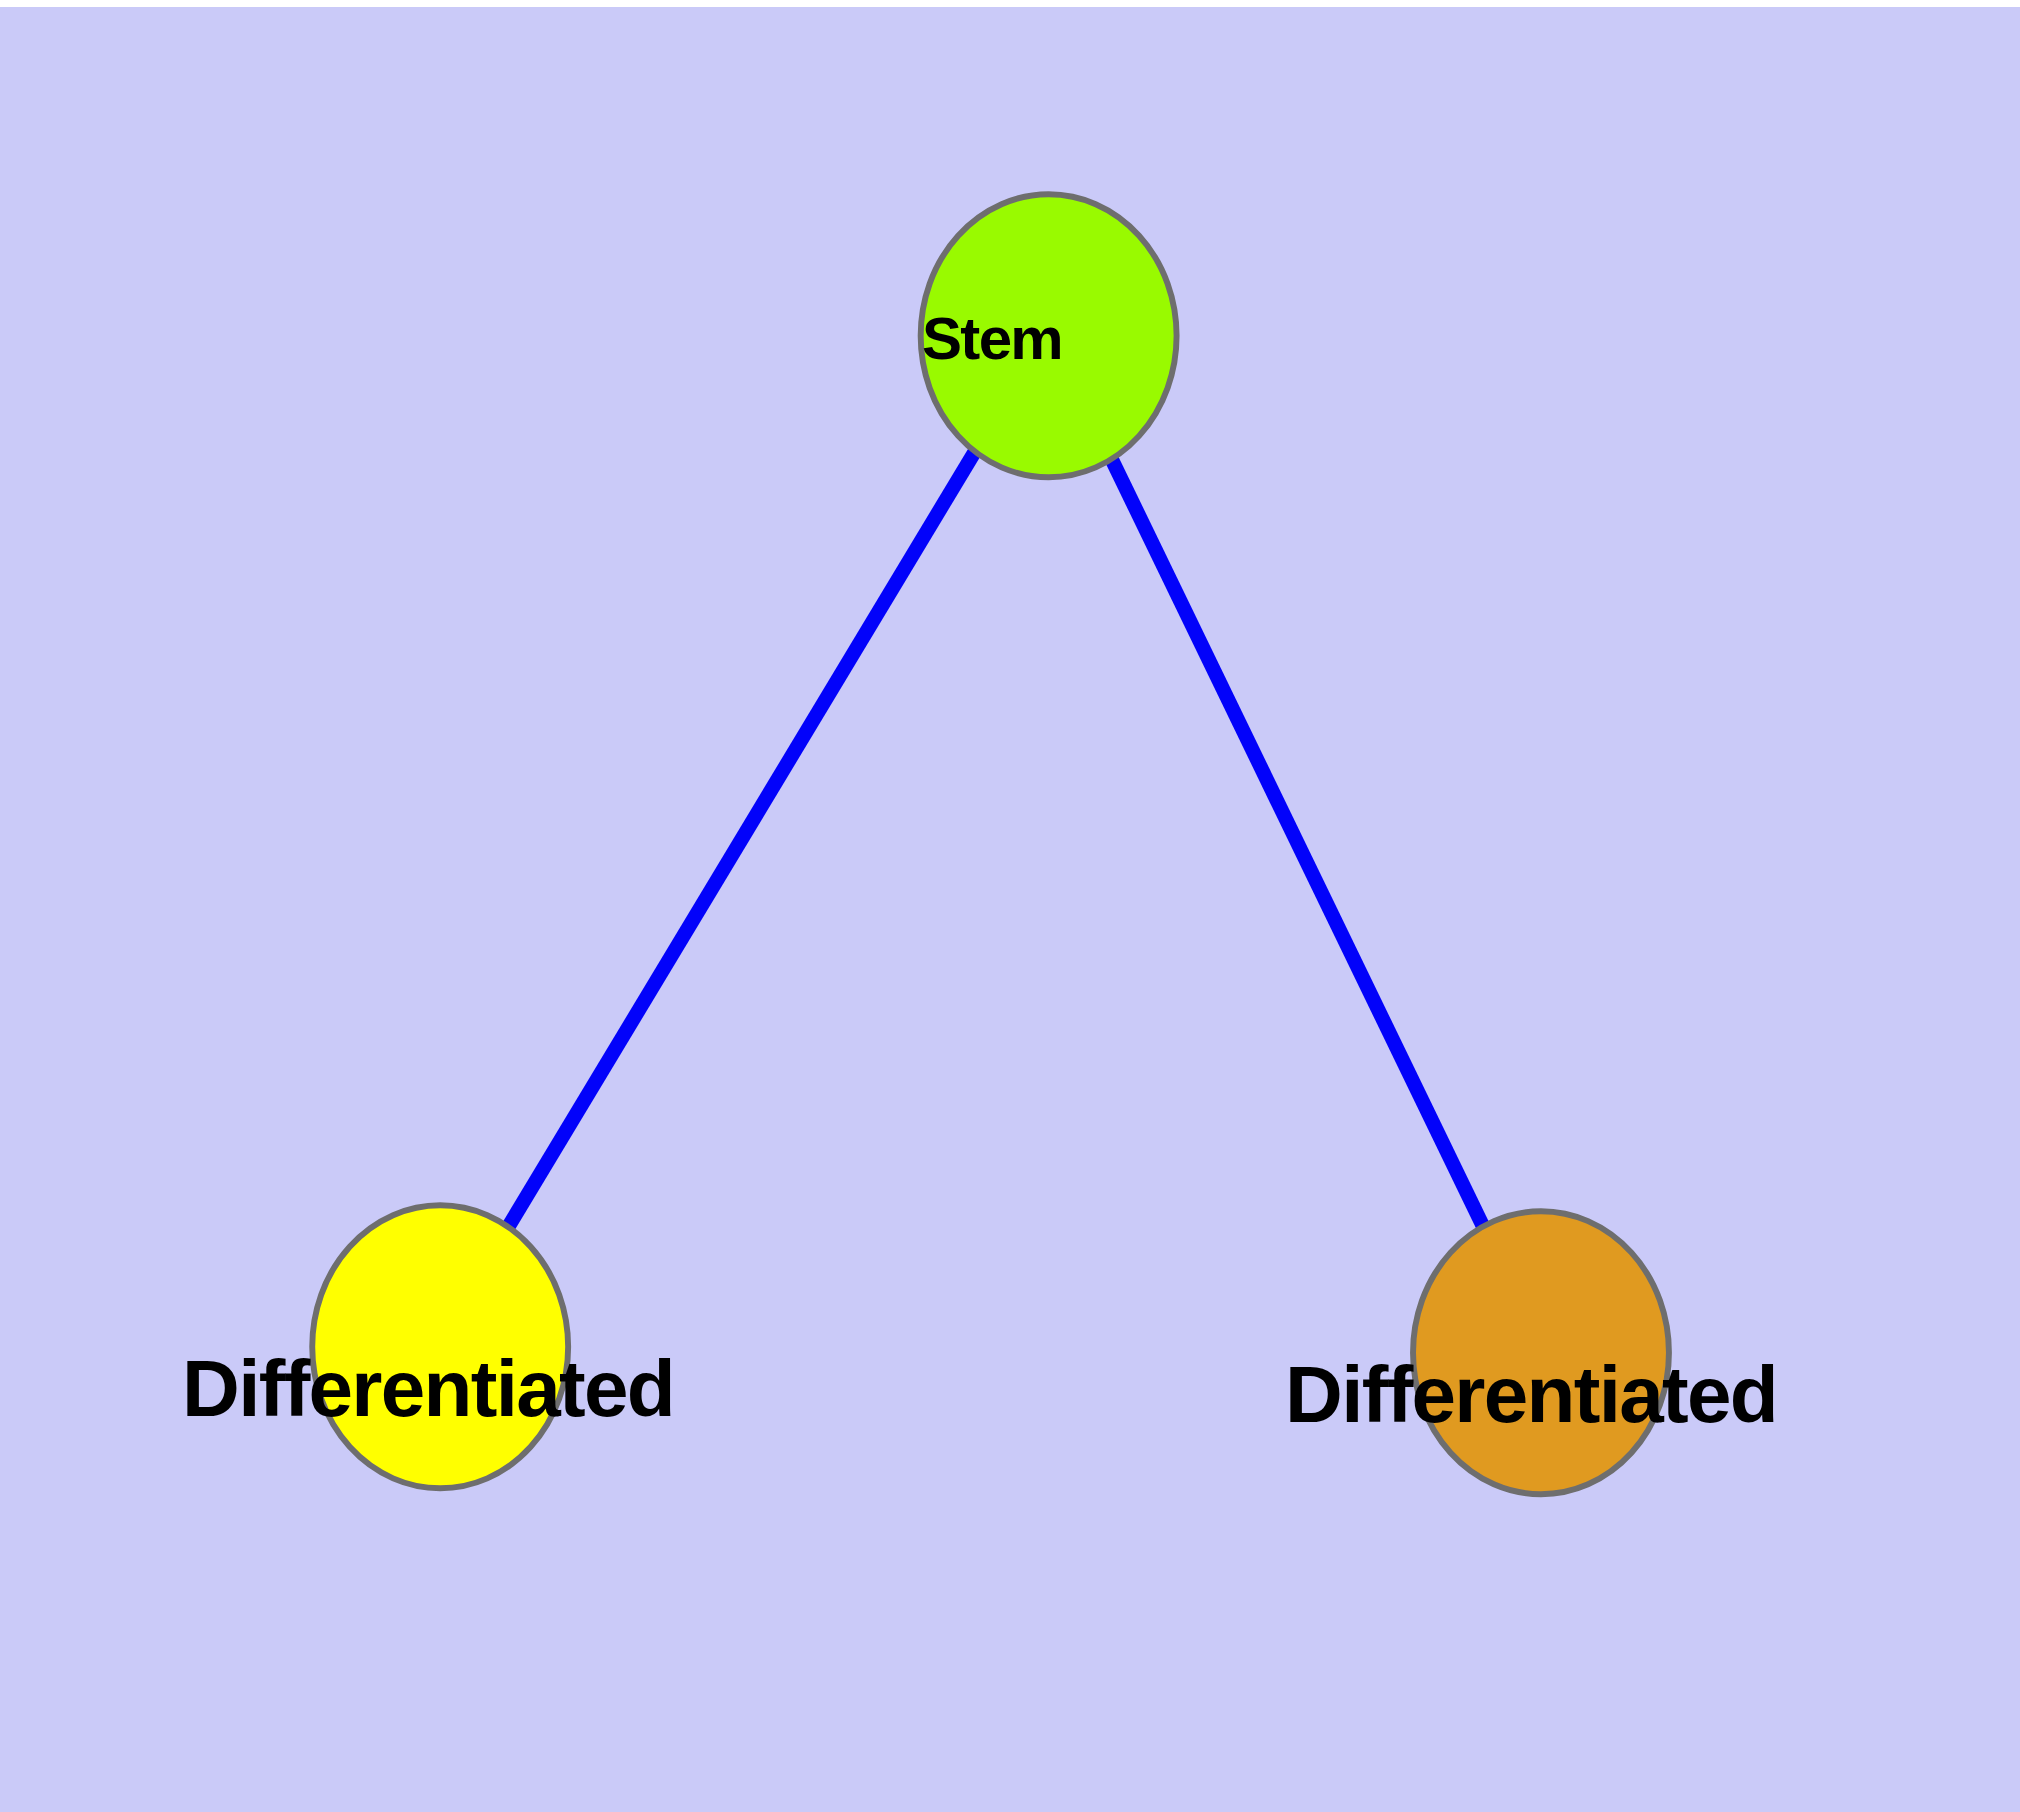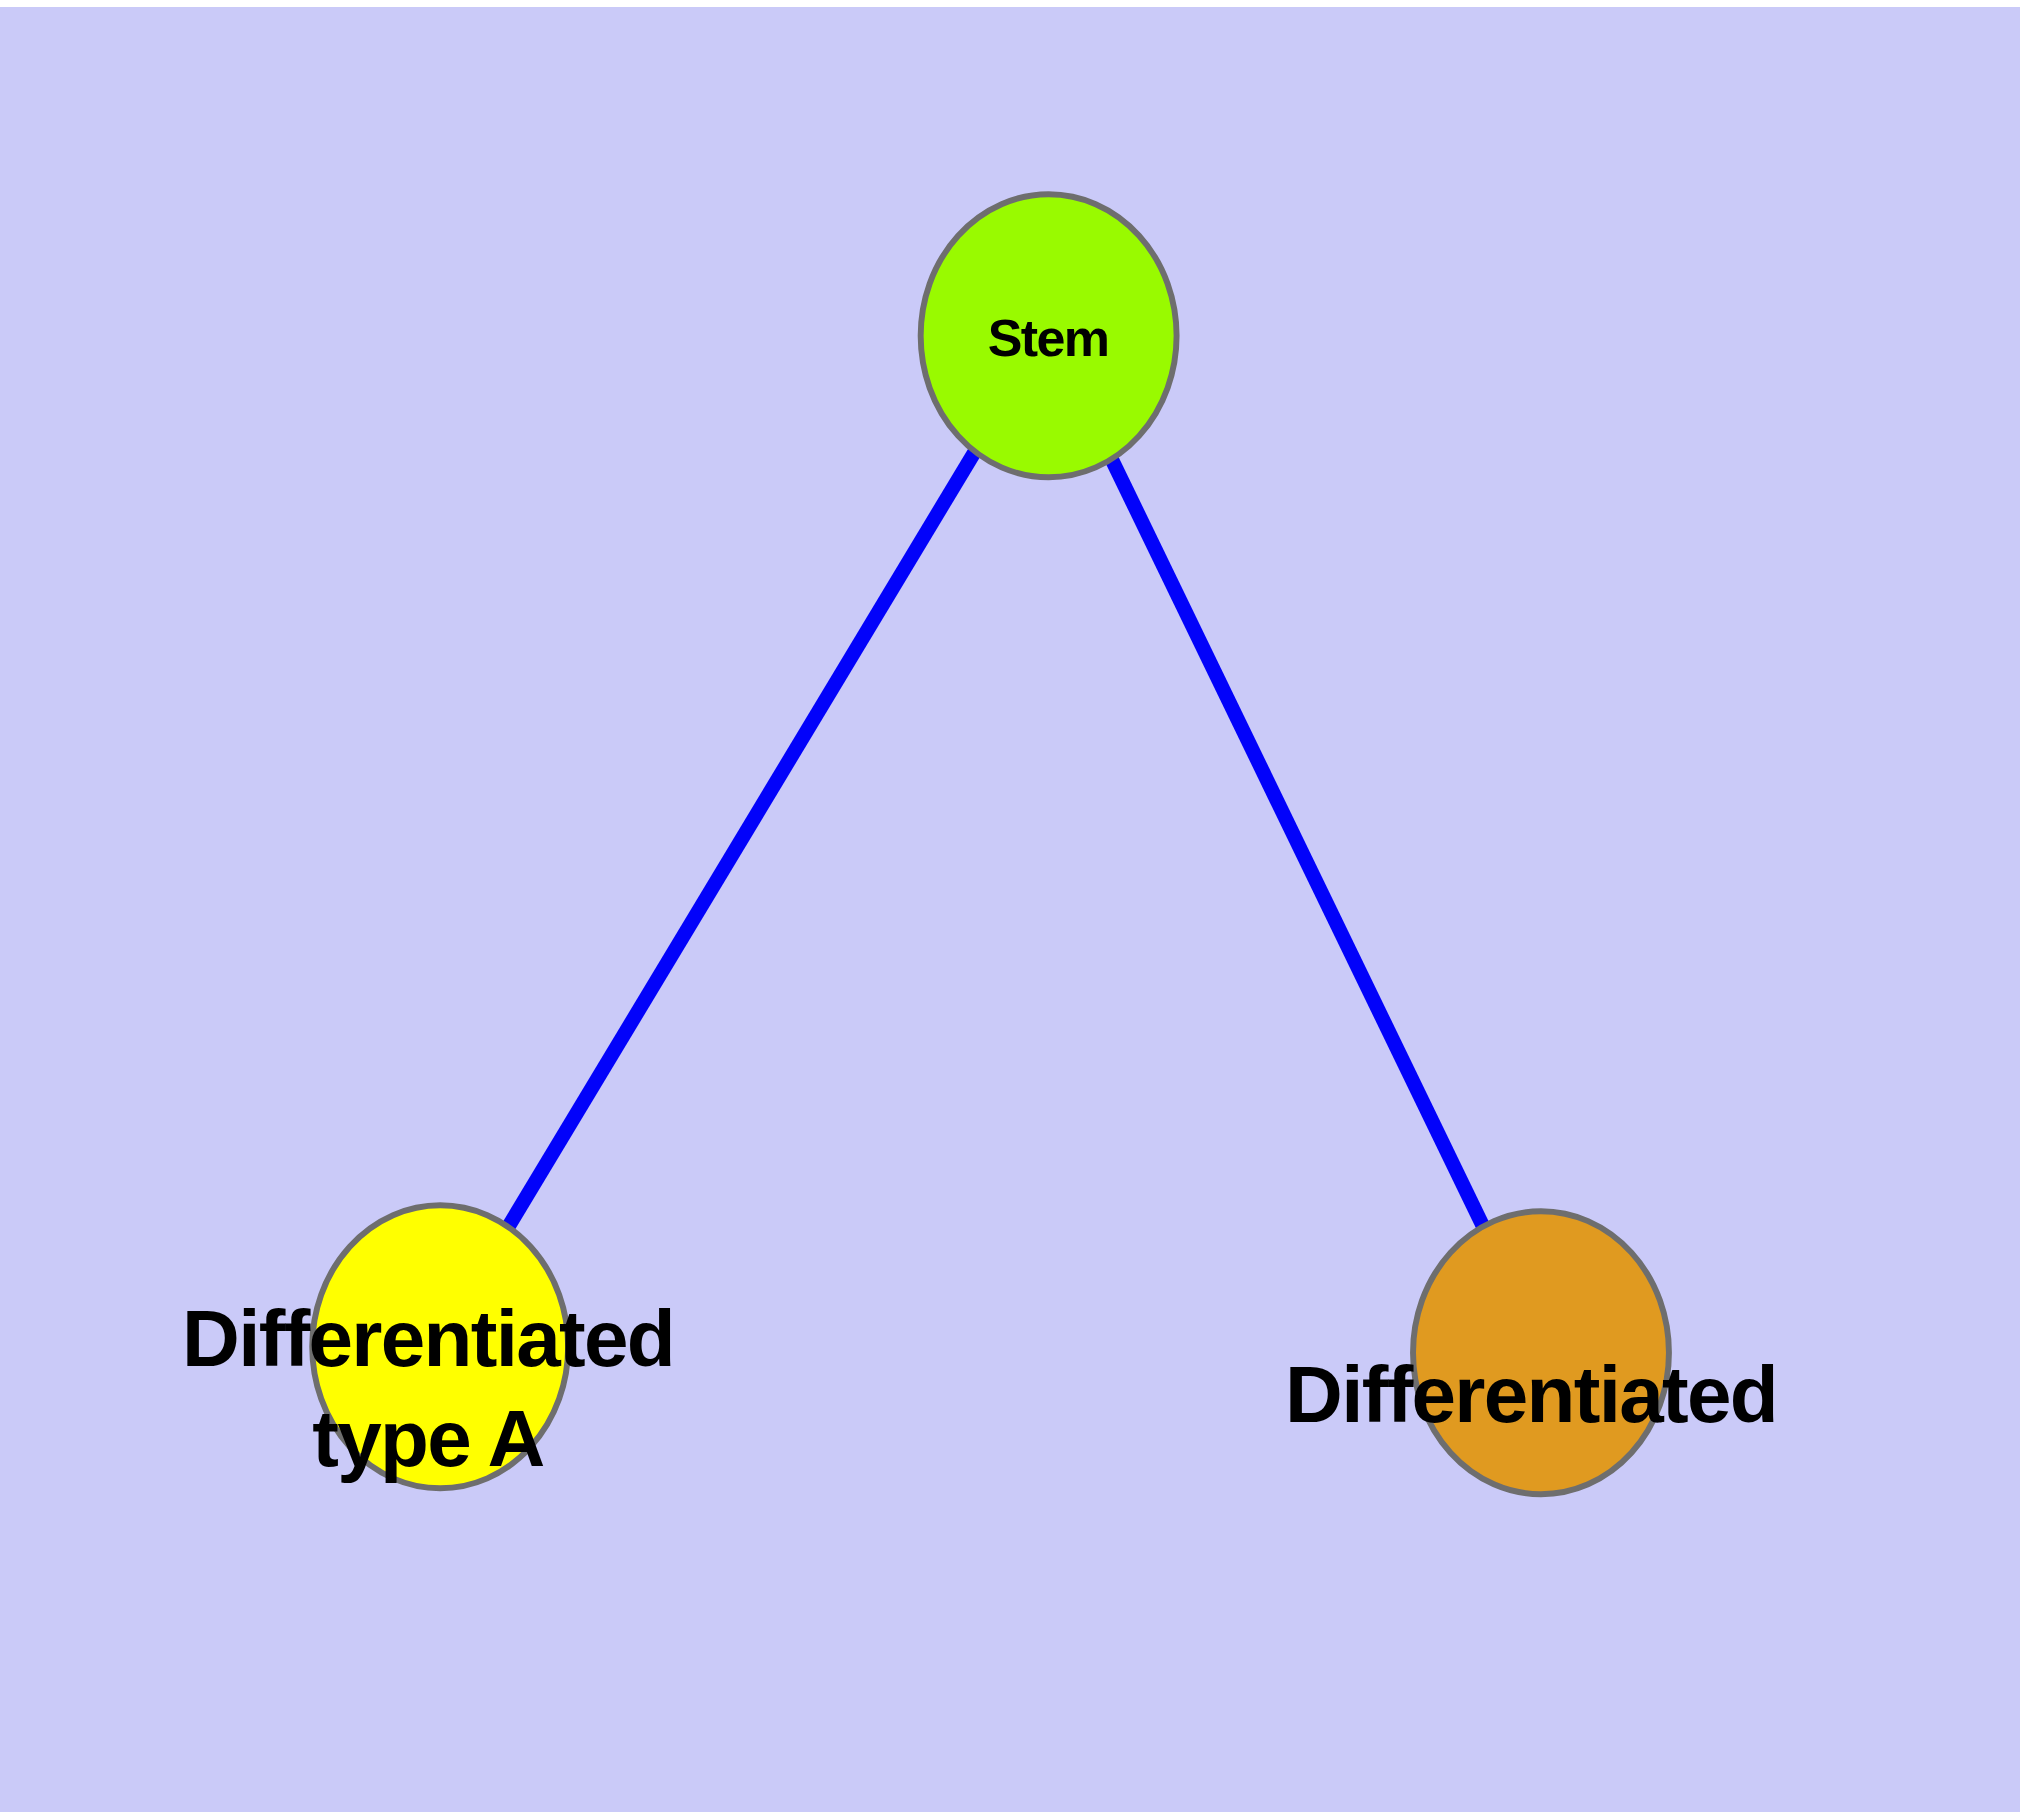--- a/index.html
+++ b/index.html
@@ -36,23 +36,23 @@
   .label {
     position: absolute;
     transform: translate(-50%, -50%);
     text-align: center;
     white-space: nowrap;
     color: #000000;
     font-weight: bold;
     letter-spacing: -1.7px;
   }
   .label-stem {
-    left: 1048px;
+    left: 992px;
     top: 331px;
-    font-size: 52px;
+    font-size: 60px;
   }
   .label-two-line {
     font-size: 80px;
     line-height: 100px;
     margin-top: 45px;
   }
   .label-type-a {
     left: 428px;
     top: 1337px;
   }
@@ -73,21 +73,20 @@
 
     <ellipse class="node-ellipse" cx="1237" cy="388" rx="151" ry="167" fill="#99FA00"></ellipse>
     <ellipse class="node-ellipse" cx="519" cy="1581" rx="151" ry="167" fill="#FFFF00"></ellipse>
     <ellipse class="node-ellipse" cx="1818" cy="1588" rx="151" ry="167" fill="#E09A20"></ellipse>
   </svg>
 
   <div class="label label-stem">Stem</div>
 
   <div class="label label-two-line label-type-a">
     <div>Differentiated</div>
-    <div>type A</div>
   </div>
 
   <div class="label label-two-line label-type-b">
     <div>Differentiated</div>
   </div>
 
 </div>
 
 
 </body></html>

